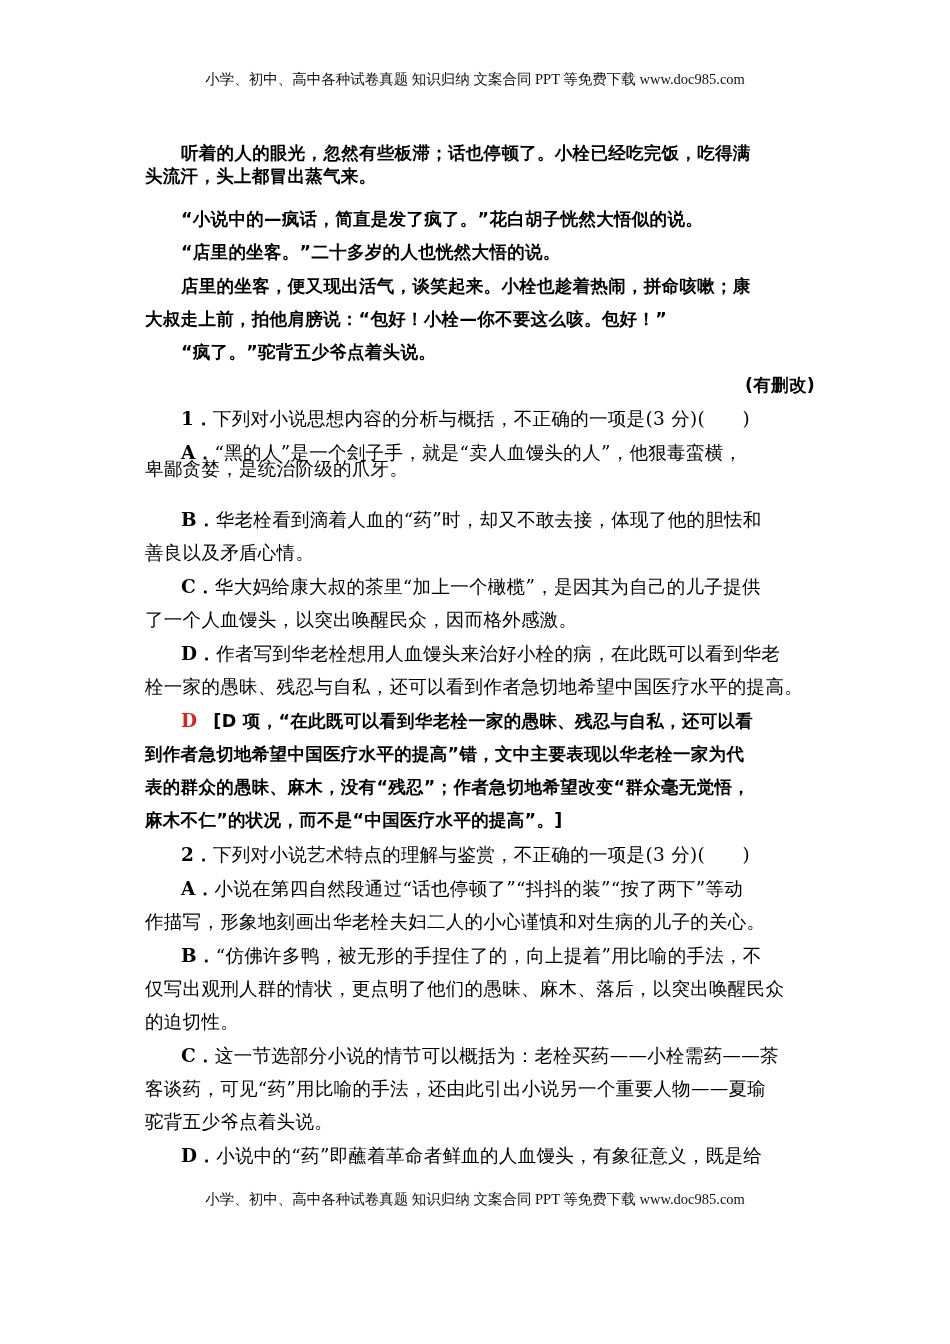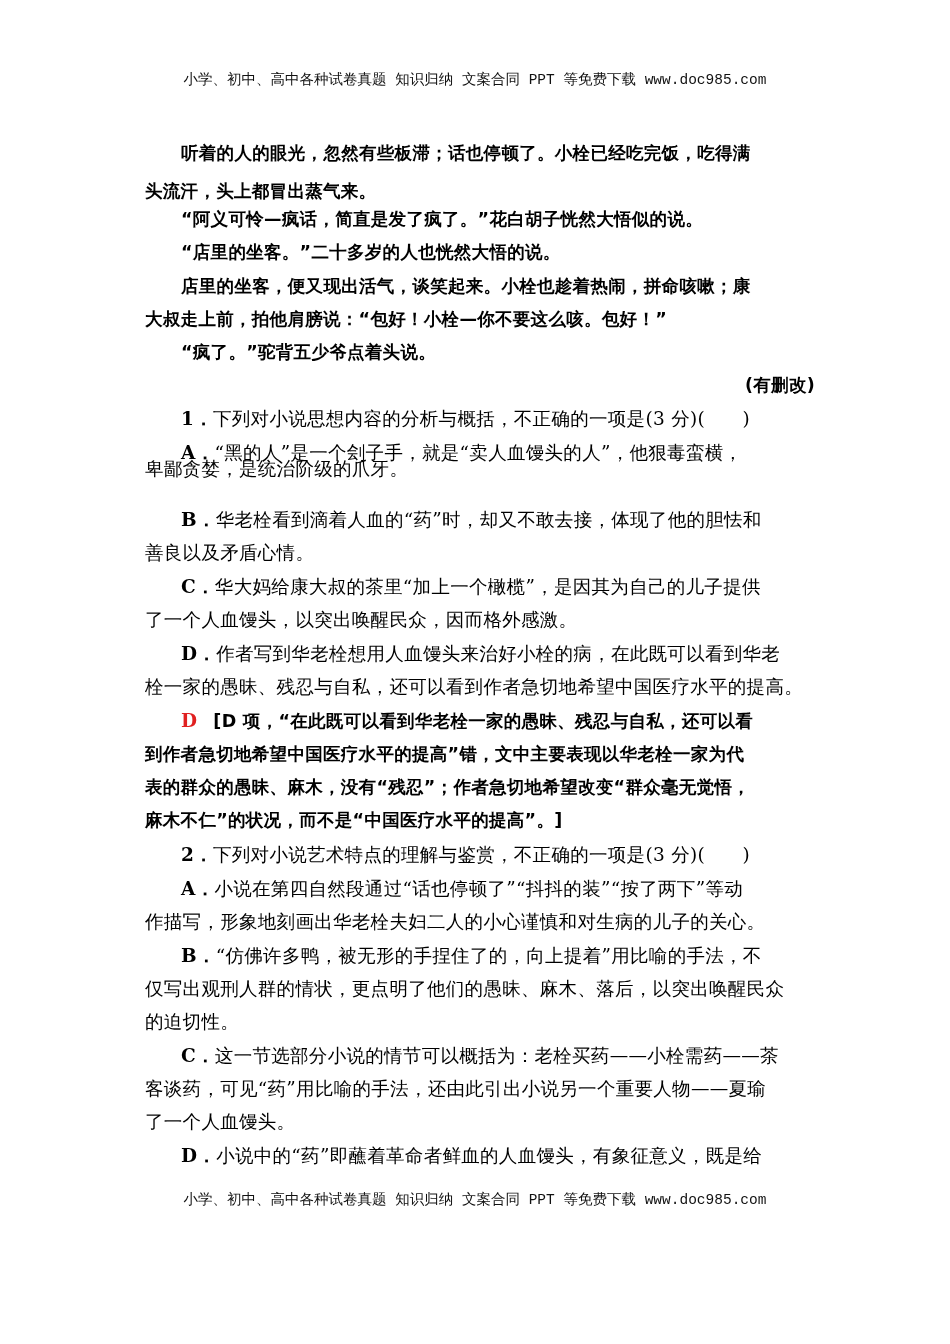--- a/index.html
+++ b/index.html
@@ -3,21 +3,21 @@
 <meta charset="utf-8">
 <style>
   html, body { margin: 0; padding: 0; }
   body {
     width: 950px; height: 1344px; background: #ffffff; position: relative;
     font-family: "DejaVu Serif", "Liberation Serif", serif; color: #000;
     overflow: hidden;
   }
   .header, .footer {
     position: absolute; left: 0; width: 950px; text-align: center;
-    font-family: Liberation Mono, monospace;
+    font-family: Liberation Serif, serif;
     font-size: 14.5px; color: #111;
   }
   .header { top: 70px; }
   .footer { top: 1190px; }
   .content {
     position: absolute; left: 145px; top: 142px; width: 670px;
   }
   .line {
     position: absolute; left: 0; font-size: 18.5px; white-space: nowrap;
     line-height: 22px; letter-spacing: 0.3px;
@@ -29,22 +29,22 @@
   .qb { font-weight: bold; }
 </style>
 </head>
 <body>
 
 <div class="header">小学、初中、高中各种试卷真题 知识归纳 文案合同 PPT 等免费下载   www.doc985.com</div>
 
 <div class="content">
 
   <div class="line ind bold" style="top:0px">听着的人的眼光，忽然有些板滞；话也停顿了。小栓已经吃完饭，吃得满</div>
-  <div class="line bold" style="top:38px">头流汗，头上都冒出蒸气来。</div>
-  <div class="line ind bold" style="top:66px">“阿义可怜—疯话，简直是发了疯了。”花白胡子恍然大悟似的说。</div>
+  <div class="line bold" style="top:23px">头流汗，头上都冒出蒸气来。</div>
+  <div class="line ind bold" style="top:66px">“小说中的—疯话，简直是发了疯了。”花白胡子恍然大悟似的说。</div>
   <div class="line ind bold" style="top:99px">“店里的坐客。”二十多岁的人也恍然大悟的说。</div>
   <div class="line ind bold" style="top:133px">店里的坐客，便又现出活气，谈笑起来。小栓也趁着热闹，拼命咳嗽；康</div>
   <div class="line bold" style="top:166px">大叔走上前，拍他肩膀说：“包好！小栓—你不要这么咳。包好！”</div>
   <div class="line ind bold" style="top:199px">“疯了。”驼背五少爷点着头说。</div>
   <div class="line right bold" style="top:232px">(有删改)</div>
 
   <div class="line ind" style="top:266px">
     <span class="qb">1．</span><span>下列对小说思想内容的分析与概括，不正确的一项是(3 分)(　　)</span>
   </div>
   <div class="line ind" style="top:300px">
@@ -80,19 +80,19 @@
   <div class="line" style="top:769px">作描写，形象地刻画出华老栓夫妇二人的小心谨慎和对生病的儿子的关心。</div>
   <div class="line ind" style="top:803px">
     <span class="qb">B．</span><span>“仿佛许多鸭，被无形的手捏住了的，向上提着”用比喻的手法，不</span>
   </div>
   <div class="line" style="top:836px">仅写出观刑人群的情状，更点明了他们的愚昧、麻木、落后，以突出唤醒民众</div>
   <div class="line" style="top:869px">的迫切性。</div>
   <div class="line ind" style="top:903px">
     <span class="qb">C．</span><span>这一节选部分小说的情节可以概括为：老栓买药——小栓需药——茶</span>
   </div>
   <div class="line" style="top:936px">客谈药，可见“药”用比喻的手法，还由此引出小说另一个重要人物——夏瑜</div>
-  <div class="line" style="top:969px">了一个人血馒头。</div>
+  <div class="line" style="top:969px">驼背五少爷点着头说。</div>
   <div class="line ind" style="top:1003px">
     <span class="qb">D．</span><span>小说中的“药”即蘸着革命者鲜血的人血馒头，有象征意义，既是给</span>
   </div>
 </div>
 
 <div class="footer">小学、初中、高中各种试卷真题 知识归纳 文案合同 PPT 等免费下载   www.doc985.com</div>
 
 </body></html>

